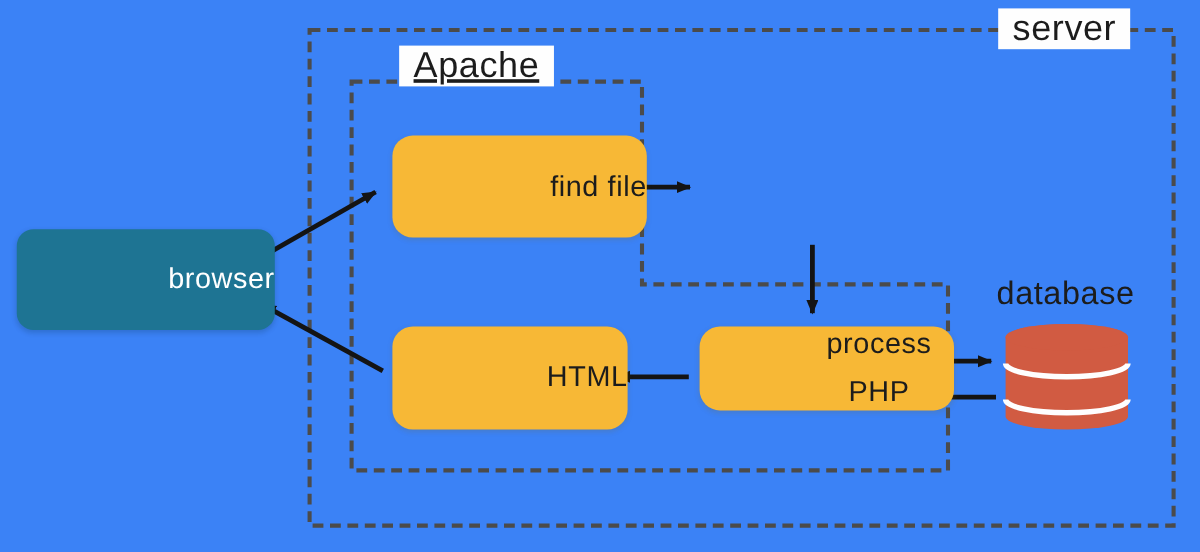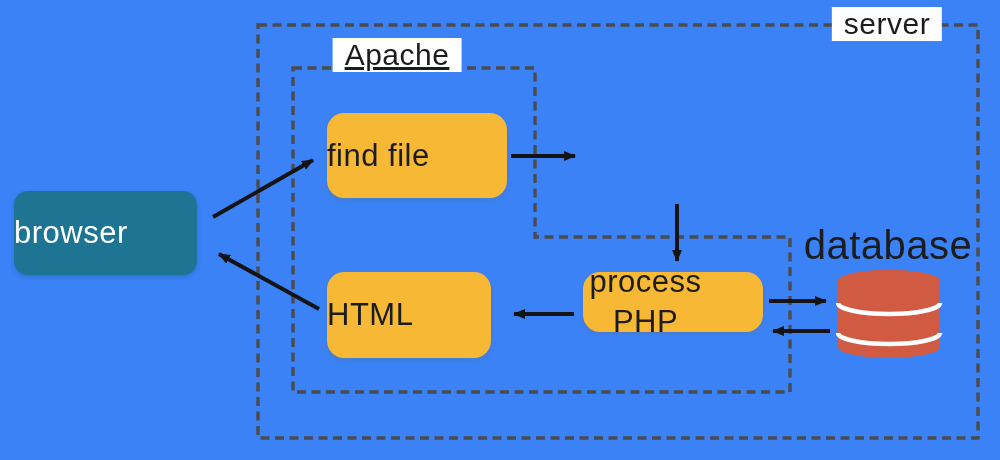--- a/index.html
+++ b/index.html
@@ -6,48 +6,49 @@
   #stage{
     position:relative;
     width:1000px;height:460px;
     background:#3b82f6;
     font-family:"Liberation Sans", sans-serif;
     overflow:hidden;
   }
   #wires{position:absolute;left:0;top:0;z-index:1;}
   .node{
     position:absolute;z-index:2;
-    display:flex;align-items:center;justify-content:flex-start;
+    display:flex;align-items:center;justify-content:flex-end;
     text-align:center;
-    font-size:31px;color:#1c1c1c;letter-spacing:0.5px;
+    font-size:24px;color:#1c1c1c;letter-spacing:0.5px;
     box-shadow:0 2px 4px rgba(120,100,20,0.18);
+    padding-left:32px;
   }
   .node-browser{
     left:14px;top:191px;width:183px;height:84px;
     background:#1e7493;border-radius:14px;color:#ffffff;
     box-shadow:0 2px 4px rgba(0,40,60,0.2);
   }
   .node-findfile{left:327px;top:113px;width:180px;height:85px;background:#f7b836;border-radius:17px;}
   .node-hellophp{left:586px;top:113px;width:177px;height:85px;background:#92c96a;border-radius:17px;}
   .node-html{left:327px;top:272px;width:164px;height:86px;background:#f7b836;border-radius:17px;}
-  .node-processphp{left:583px;top:272px;width:180px;height:60px;background:#f7b836;border-radius:17px;}
+  .node-processphp{left:583px;top:272px;width:180px;height:70px;background:#f7b836;border-radius:17px;}
   .node-processphp .wrap-label{width:125px;line-height:40px;}
   .zone-label{
     position:absolute;z-index:3;
     transform:translate(-50%,-50%);
     background:#fefefe;padding:0 12px;
     font-size:30px;color:#1c1c1c;letter-spacing:0.5px;
     white-space:nowrap;
   }
   #label-server{left:887px;top:24px;}
   #label-apache{left:397px;top:55px;text-decoration:underline;}
   #label-database{
     position:absolute;z-index:3;transform:translate(-50%,-50%);
     left:888px;top:245px;
-    font-size:40px;color:#1c1c1c;letter-spacing:0.5px;white-space:nowrap;
+    font-size:27px;color:#1c1c1c;letter-spacing:0.5px;white-space:nowrap;
   }
 </style>
 </head>
 <body>
 
 <div id="stage">
 
   <svg id="wires" width="1000" height="460" viewBox="0 0 1000 460">
     <defs>
       <marker id="arrowhead" markerWidth="14" markerHeight="12" refX="11" refY="5" orient="auto" markerUnits="userSpaceOnUse">

